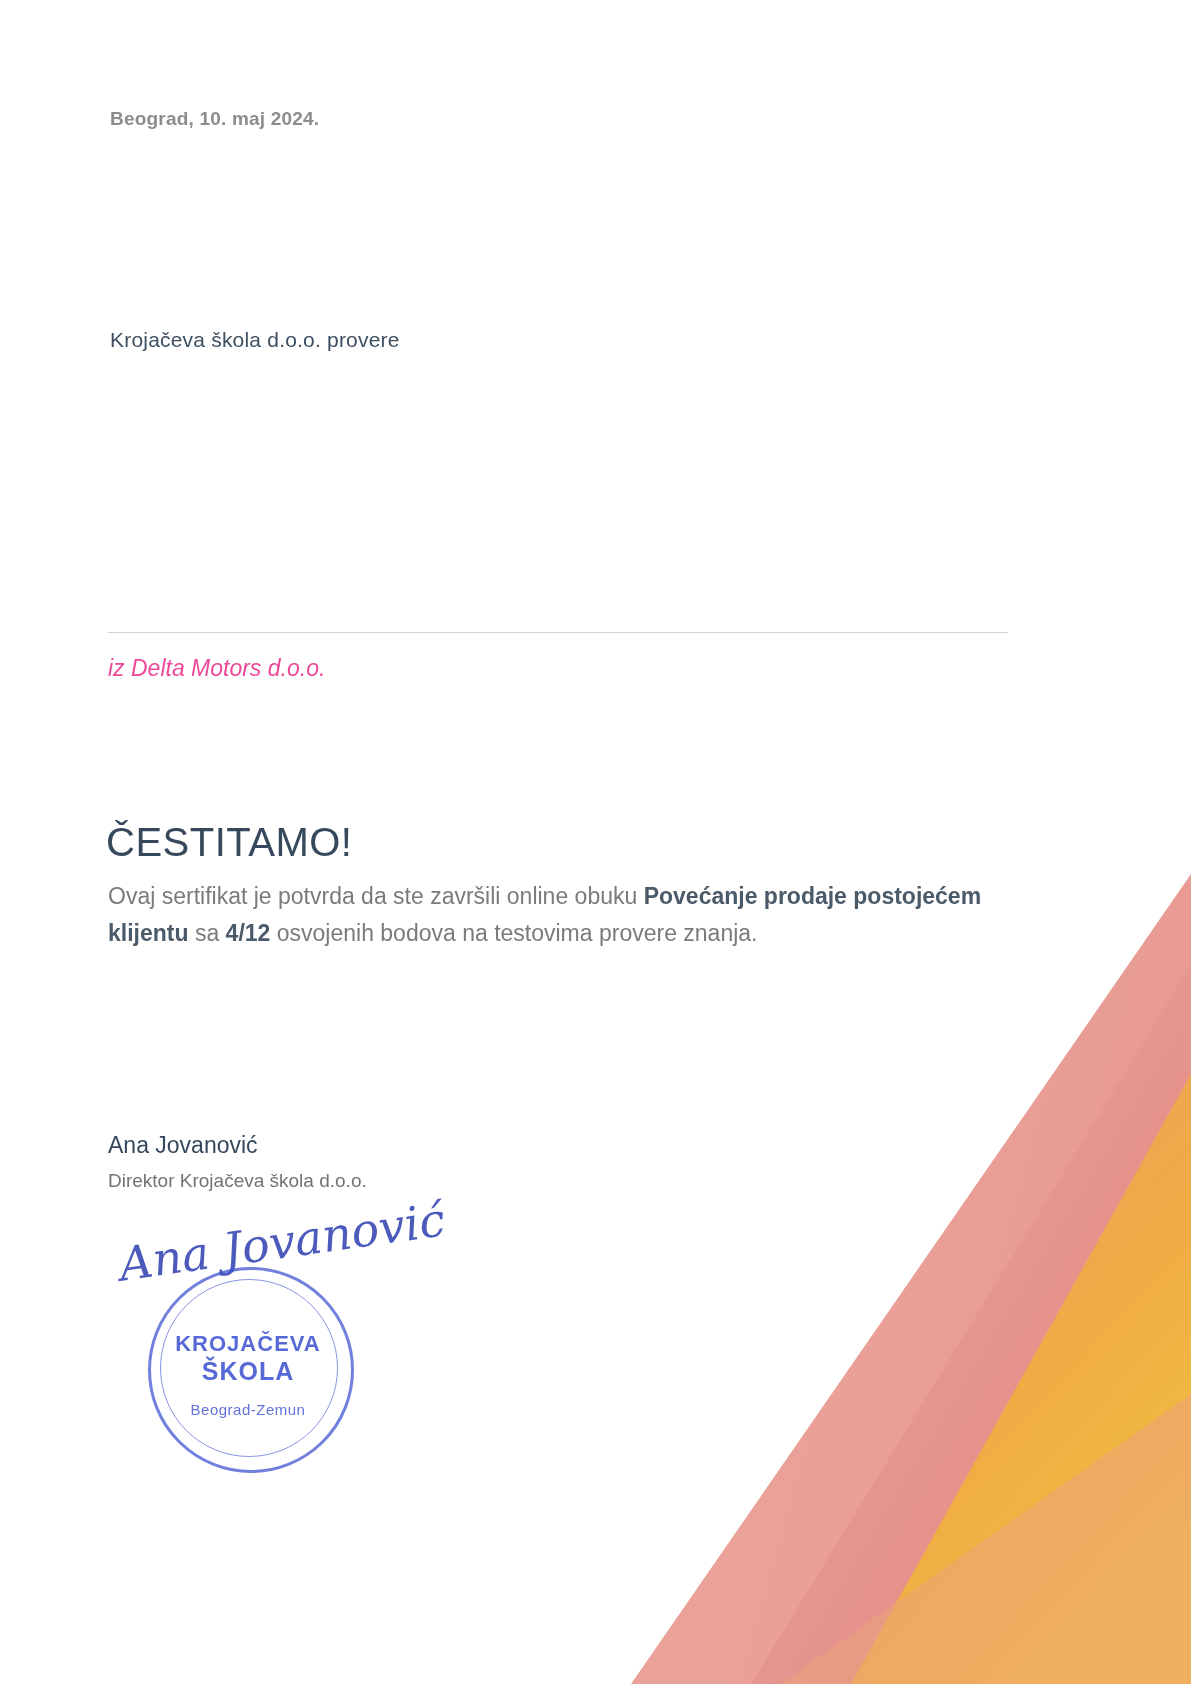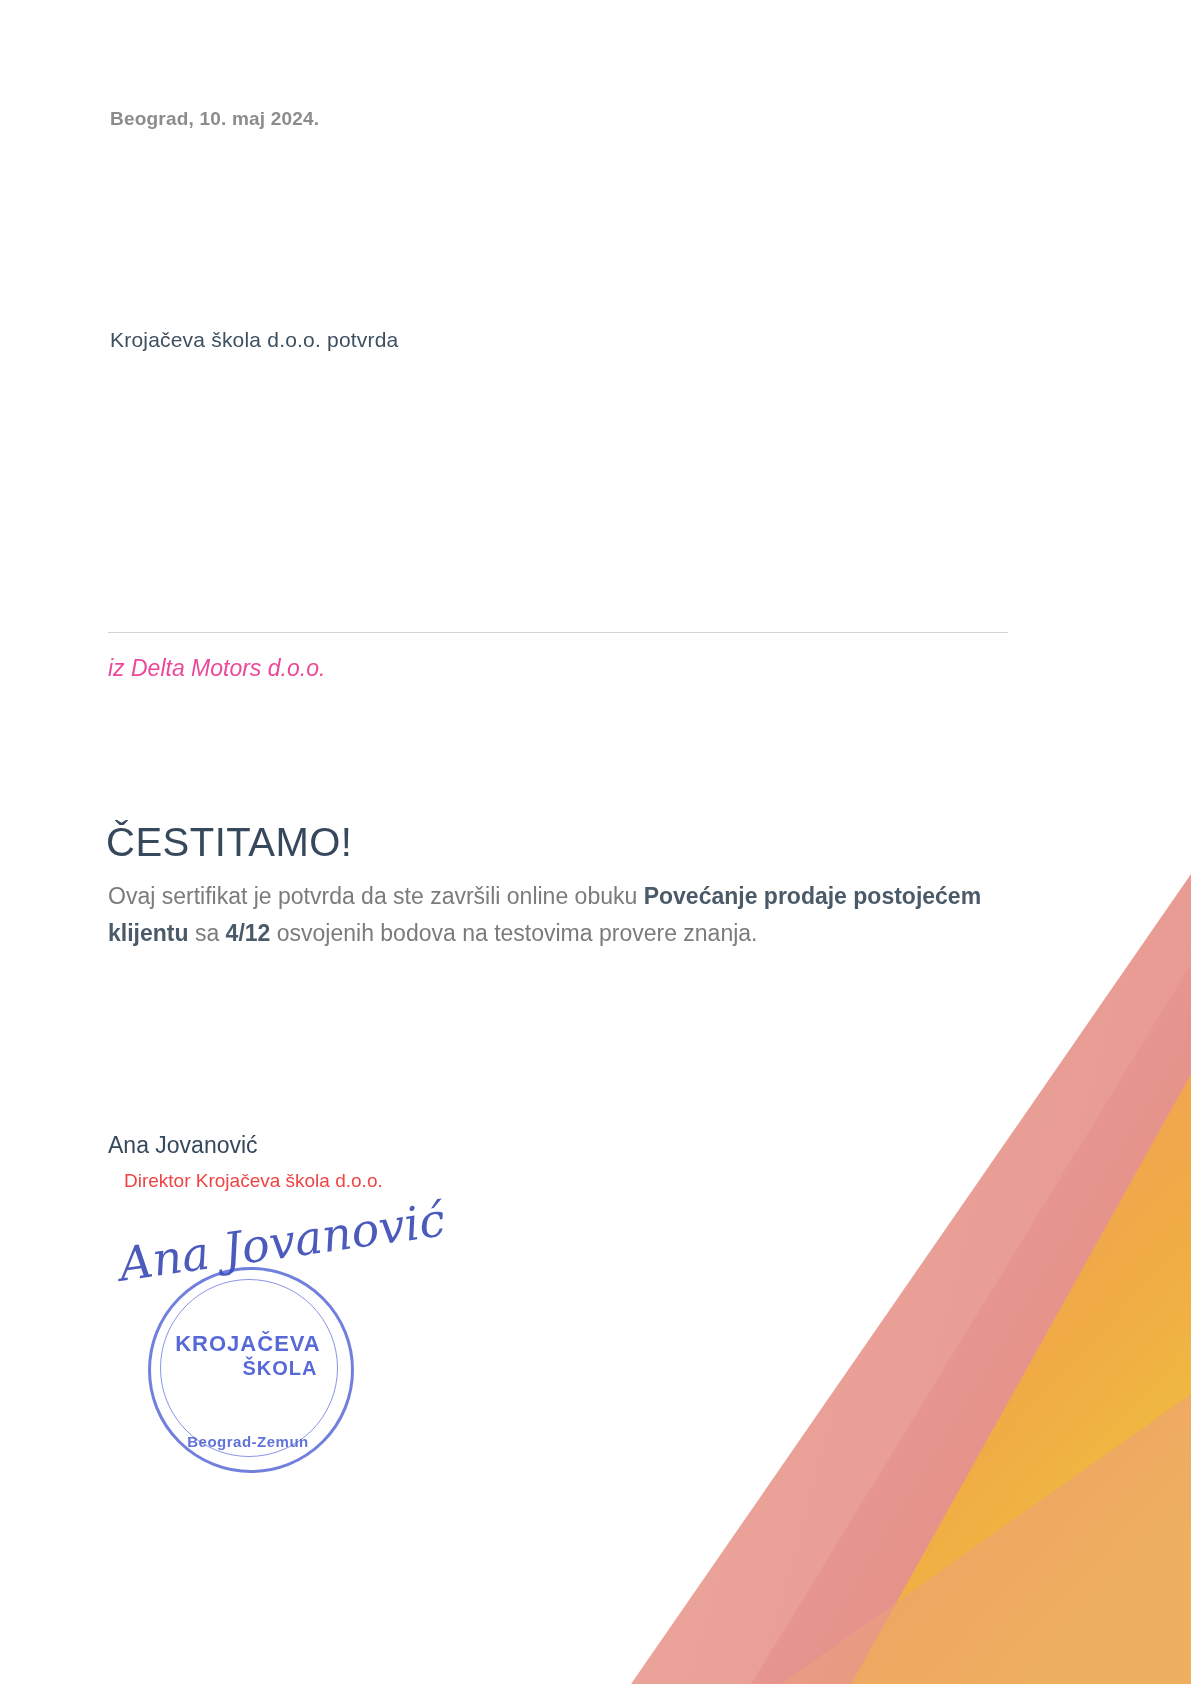--- a/index.html
+++ b/index.html
@@ -151,22 +151,21 @@
     left: 108px;
     top: 1132px;
     font-size: 23px;
     color: #36485c;
   }
   .sig-role {
     position: absolute;
     left: 108px;
     top: 1170px;
     font-size: 19px;
-    color: #ef4444;
-    margin-left: 16px;
+    color: #737373;
   }
   .signature-area {
     position: absolute;
     left: 100px;
     top: 1205px;
     width: 340px;
     height: 230px;
   }
   .sig-script {
     position: absolute;
@@ -211,39 +210,37 @@
     letter-spacing: 1px;
     color: #3a4fd0;
     opacity: 0.85;
   }
   .stamp-l2 {
     position: absolute;
     left: 48px;
     top: 152px;
     width: 200px;
     text-align: center;
-    font-size: 20px;
+    font-size: 25px;
     font-weight: bold;
     letter-spacing: 1px;
     color: #3a4fd0;
     opacity: 0.85;
-    margin-left: 32px;
   }
   .stamp-l3 {
     position: absolute;
     left: 48px;
     top: 196px;
     width: 200px;
     text-align: center;
     font-size: 15px;
-    font-weight: bold;
+    font-weight: normal;
     letter-spacing: 0.5px;
     color: #3a4fd0;
     opacity: 0.8;
-    margin-top: 32px;
   }
 </style>
 </head>
 <body>
 
 <div class="page">
 
   <div class="corner-decor">
     <svg width="740" height="910" viewBox="0 0 740 910" xmlns="http://www.w3.org/2000/svg">
       <defs>
@@ -264,21 +261,21 @@
       <polygon points="740,100 740,910 180,910" fill="url(#gradSalmon)"></polygon>
       <polygon points="740,190 740,910 300,910" fill="url(#gradRose)"></polygon>
       <polygon points="740,300 740,910 400,910" fill="url(#gradOrange)"></polygon>
       <polygon points="740,620 740,910 330,910" fill="#eca07c" opacity="0.55"></polygon>
     </svg>
   </div>
 
   <div class="date-line">Beograd, 10. maj 2024.</div>
 
 
-  <div class="issuer">Krojačeva škola d.o.o. potvrda</div>
+  <div class="issuer">Krojačeva škola d.o.o. provere</div>
 
   <div class="recipient-rule"></div>
   <div class="recipient-company">iz Delta Motors d.o.o.</div>
 
   <div class="congrats">ČESTITAMO!</div>
   <div class="body-text">
     <span>Ovaj sertifikat je potvrda da ste završili online obuku </span><b>Povećanje prodaje postojećem klijentu</b><span> sa </span><span class="score">4/12</span><span> osvojenih bodova na testovima provere znanja.</span>
   </div>
 
   <div class="sig-name">Ana Jovanović</div>

